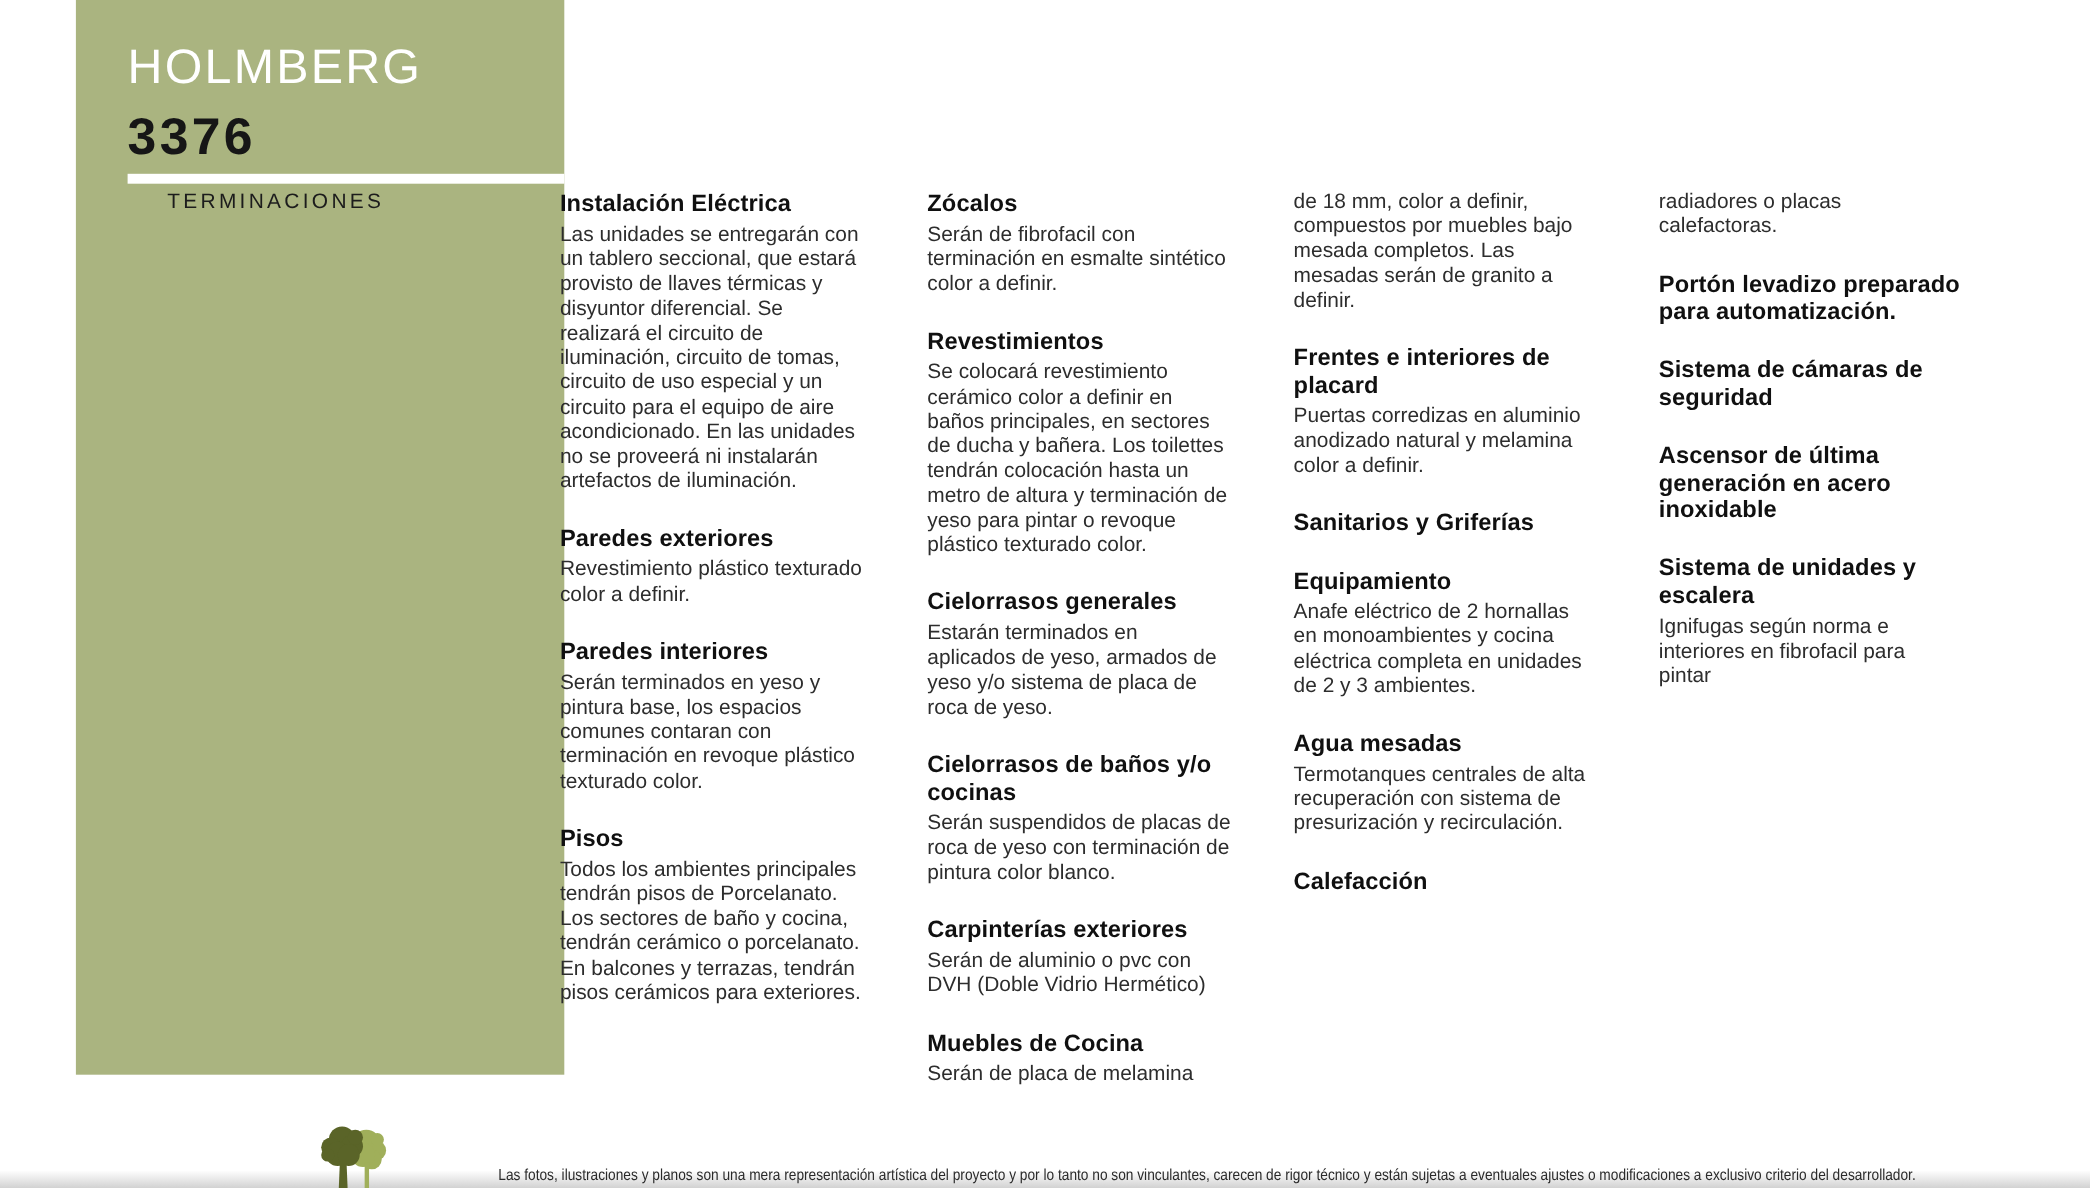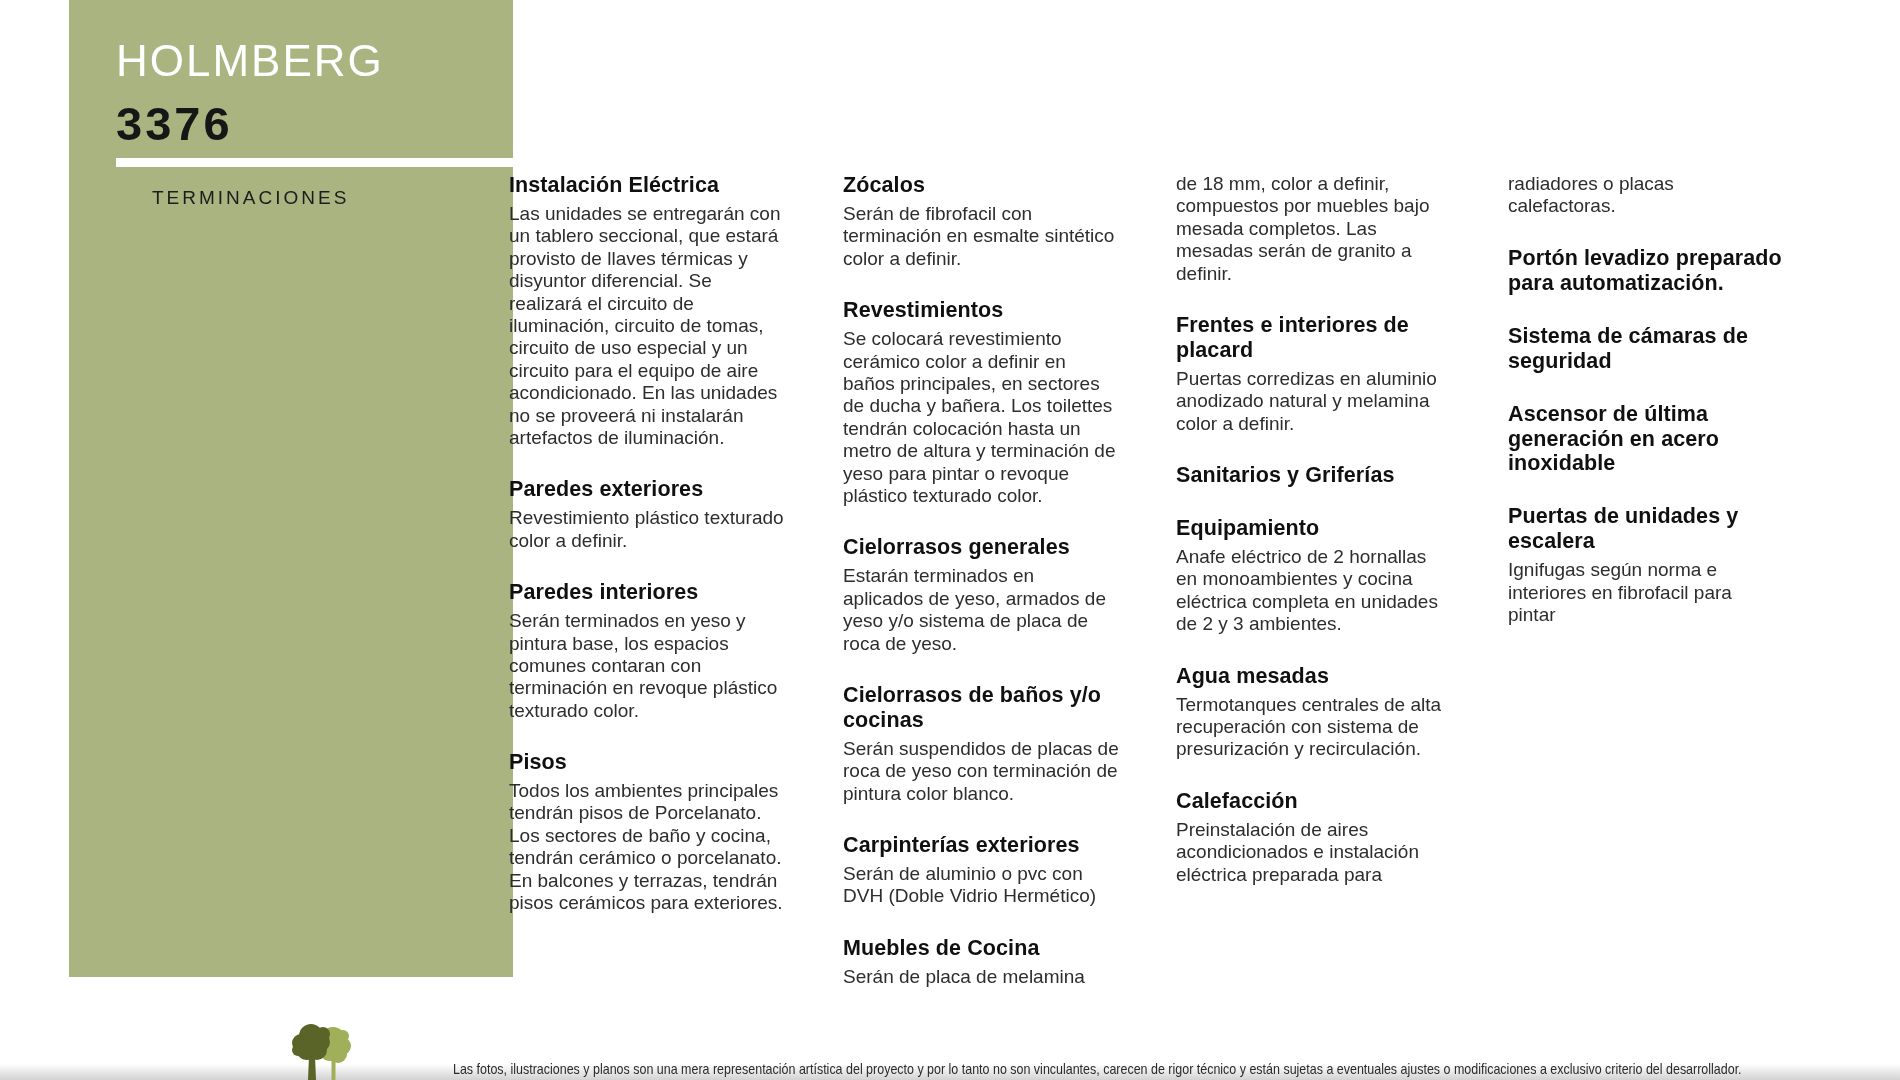--- a/index.html
+++ b/index.html
@@ -25,21 +25,21 @@
     font-size:44px;font-weight:400;letter-spacing:2px;color:#ffffff;
   }
   .brand-number{
     position:absolute;left:47px;top:96px;margin:0;
     font-size:47px;font-weight:800;letter-spacing:3px;color:#161616;
   }
   .brand-divider{
     position:absolute;left:47px;right:0;top:158px;height:9px;background:#ffffff;
   }
   .brand-tagline{
-    position:absolute;left:83px;top:187px;margin:0;
+    position:absolute;left:83px;top:173px;margin:0;
     font-size:19px;font-weight:400;letter-spacing:3px;color:#1c1c1c;
   }
   .col{
     position:absolute;top:157px;width:276px;
   }
   .col h3{
     font-size:21.5px;line-height:1.16;margin:28px 0 5px;
     font-weight:700;color:var(--ink);letter-spacing:0.1px;
   }
   .col p{
@@ -97,28 +97,27 @@
     <div class="col" style="left: 1176px;">
       <p>de 18 mm, color a definir, compuestos por muebles bajo mesada completos. Las mesadas serán de granito a definir.</p>
       <h3>Frentes e interiores de placard</h3>
       <p>Puertas corredizas en aluminio anodizado natural y melamina color a definir.</p>
       <h3>Sanitarios y Griferías</h3>
       <h3>Equipamiento</h3>
       <p>Anafe eléctrico de 2 hornallas en monoambientes y cocina eléctrica completa en unidades de 2 y 3 ambientes.</p>
       <h3>Agua mesadas</h3>
       <p>Termotanques centrales de alta recuperación con sistema de presurización y recirculación.</p>
       <h3>Calefacción</h3>
-      <p>Preinstalación de aires acondicionados e instalación eléctrica preparada para</p>
     </div>
     <div class="col" style="left: 1508px;">
       <p>radiadores o placas calefactoras.</p>
       <h3>Portón levadizo preparado para automatización.</h3>
       <h3>Sistema de cámaras de seguridad</h3>
       <h3>Ascensor de última generación en acero inoxidable</h3>
-      <h3>Puertas de unidades y escalera</h3>
+      <h3>Sistema de unidades y escalera</h3>
       <p>Ignifugas según norma e interiores en fibrofacil para pintar</p>
     </div>
   </div>
 
 <div class="bottom-band"></div>
 
 <svg class="tree-logo" viewBox="0 0 72 59" xmlns="http://www.w3.org/2000/svg">
   <g class="tree-light-group">
     <circle cx="47" cy="19" r="13" fill="#a0af5a"></circle>
     <circle cx="56" cy="25" r="9" fill="#a0af5a"></circle>

